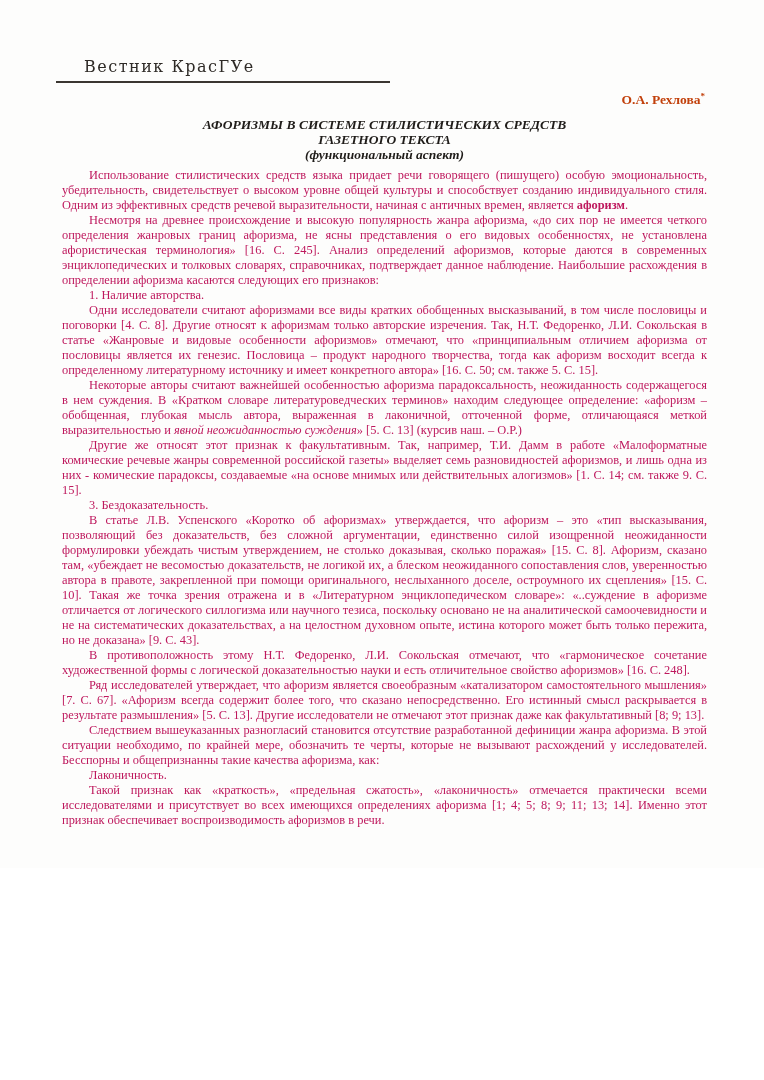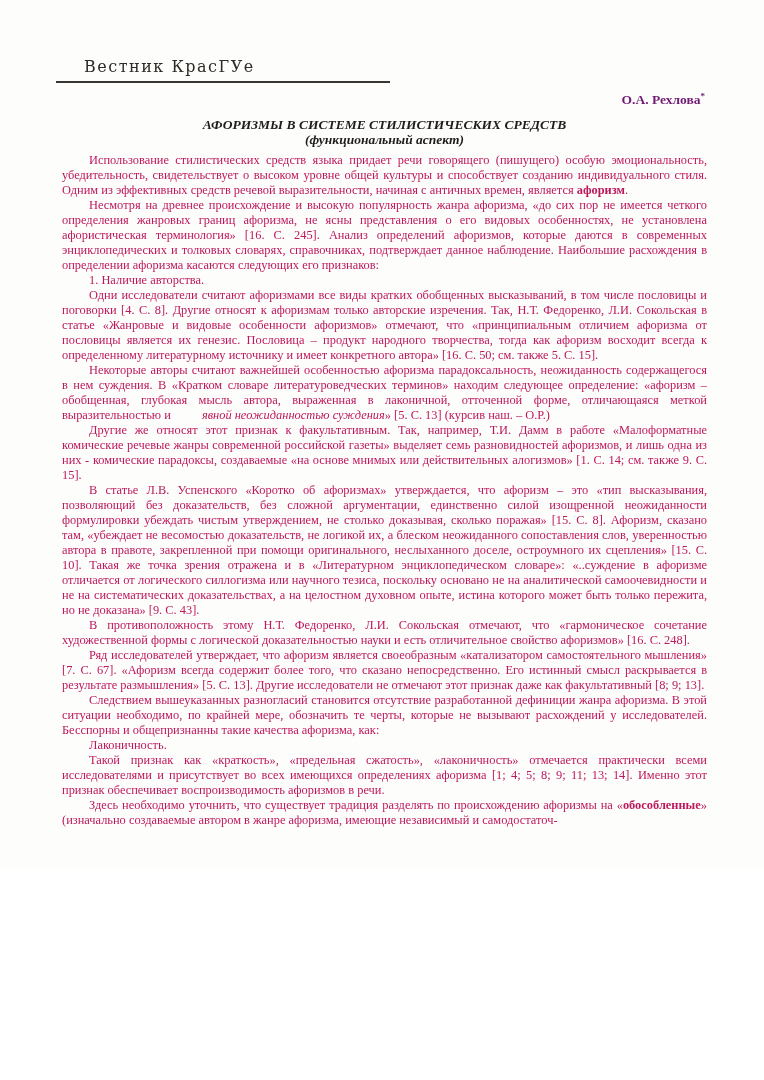--- a/index.html
+++ b/index.html
@@ -39,21 +39,21 @@
     position: absolute;
     left: 62px;
     top: 92px;
     width: 645px;
   }
   .author-line {
     text-align: right;
     font-weight: bold;
     font-size: 13.5px;
     padding-right: 2px;
-    color: #701a75;
+    color: #c2410c;
   }
   .author-line sup {
     font-size: 9px;
     line-height: 0;
   }
   .title {
     margin: 9px 0 0 0;
     text-align: center;
     font-size: 13.5px;
     font-weight: bold;
@@ -67,21 +67,21 @@
     font-size: 12.4px;
     line-height: 15px;
     text-align: justify;
     color: #be185d;
   }
   .para {
     margin: 0;
     text-indent: 27px;
   }
   .para .b { font-weight: bold; }
-  .para .i { font-style: italic; margin-left: 28px; }
+  .para .i { font-style: italic; }
   
   .footnote-rule {
     position: absolute;
     left: 62px;
     top: 978px;
     width: 206px;
     height: 1px;
     background: #4a453f;
   }
   .footnote {
@@ -114,37 +114,38 @@
   <div class="journal-name">Вестник КрасГУе</div>
   <div class="header-rule"></div>
 
   <div class="article">
     <div class="author-line">
       <span>О.А. Рехлова</span><sup>*</sup>
     </div>
 
     <h1 class="title">
       <span class="t-line">АФОРИЗМЫ В СИСТЕМЕ СТИЛИСТИЧЕСКИХ СРЕДСТВ</span>
+      <span class="t-line">ГАЗЕТНОГО ТЕКСТА</span>
       <span class="t-line">(функциональный аспект)</span>
     </h1>
 
     <div class="body-text" id="paragraphs">
         <p class="para"><span>Использование стилистических средств языка придает речи говорящего (пишущего) особую эмоциональность, убедительность, свидетельствует о высоком уровне общей культуры и способствует созданию индивидуального стиля. Одним из эффективных средств речевой выразительности, начиная с античных времен, является </span><span class="b">афоризм</span><span>.</span></p>
         <p class="para"><span>Несмотря на древнее происхождение и высокую популярность жанра афоризма, «до сих пор не имеется четкого определения жанровых границ афоризма, не ясны представления о его видовых особенностях, не установлена афористическая терминология» [16. С. 245]. Анализ определений афоризмов, которые даются в современных энциклопедических и толковых словарях, справочниках, подтверждает данное наблюдение. Наибольшие расхождения в определении афоризма касаются следующих его признаков:</span></p>
         <p class="para"><span>1. Наличие авторства.</span></p>
         <p class="para"><span>Одни исследователи считают афоризмами все виды кратких обобщенных высказываний, в том числе пословицы и поговорки [4. С. 8]. Другие относят к афоризмам только авторские изречения. Так, Н.Т. Федоренко, Л.И. Сокольская в статье «Жанровые и видовые особенности афоризмов» отмечают, что «принципиальным отличием афоризма от пословицы является их генезис. Пословица – продукт народного творчества, тогда как афоризм восходит всегда к определенному литературному источнику и имеет конкретного автора» [16. С. 50; см. также 5. С. 15].</span></p>
         <p class="para"><span>Некоторые авторы считают важнейшей особенностью афоризма парадоксальность, неожиданность содержащегося в нем суждения. В «Кратком словаре литературоведческих терминов» находим следующее определение: «афоризм – обобщенная, глубокая мысль автора, выраженная в лаконичной, отточенной форме, отличающаяся меткой выразительностью и </span><span class="i">явной неожиданностью суждения</span><span>» [5. С. 13] (курсив наш. – О.Р.)</span></p>
         <p class="para"><span>Другие же относят этот признак к факультативным. Так, например, Т.И. Дамм в работе «Малоформатные комические речевые жанры современной российской газеты» выделяет семь разновидностей афоризмов, и лишь одна из них - комические парадоксы, создаваемые «на основе мнимых или действительных алогизмов» [1. С. 14; см. также 9. С. 15].</span></p>
+        <p class="para"><span>3. Бездоказательность.</span></p>
         <p class="para"><span>В статье Л.В. Успенского «Коротко об афоризмах» утверждается, что афоризм – это «тип высказывания, позволяющий без доказательств, без сложной аргументации, единственно силой изощренной неожиданности формулировки убеждать чистым утверждением, не столько доказывая, сколько поражая» [15. С. 8]. Афоризм, сказано там, «убеждает не весомостью доказательств, не логикой их, а блеском неожиданного сопоставления слов, уверенностью автора в правоте, закрепленной при помощи оригинального, неслыханного доселе, остроумного их сцепления» [15. С. 10]. Такая же точка зрения отражена и в «Литературном энциклопедическом словаре»: «..суждение в афоризме отличается от логического силлогизма или научного тезиса, поскольку основано не на аналитической самоочевидности и не на систематических доказательствах, а на целостном духовном опыте, истина которого может быть только пережита, но не доказана» [9. С. 43].</span></p>
         <p class="para"><span>В противоположность этому Н.Т. Федоренко, Л.И. Сокольская отмечают, что «гармоническое сочетание художественной формы с логической доказательностью науки и есть отличительное свойство афоризмов» [16. С. 248].</span></p>
         <p class="para"><span>Ряд исследователей утверждает, что афоризм является своеобразным «катализатором самостоятельного мышления» [7. С. 67]. «Афоризм всегда содержит более того, что сказано непосредственно. Его истинный смысл раскрывается в результате размышления» [5. С. 13]. Другие исследователи не отмечают этот признак даже как факультативный [8; 9; 13].</span></p>
         <p class="para"><span>Следствием вышеуказанных разногласий становится отсутствие разработанной дефиниции жанра афоризма. В этой ситуации необходимо, по крайней мере, обозначить те черты, которые не вызывают расхождений у исследователей. Бесспорны и общепризнанны такие качества афоризма, как:</span></p>
         <p class="para"><span>Лаконичность.</span></p>
         <p class="para"><span>Такой признак как «краткость», «предельная сжатость», «лаконичность» отмечается практически всеми исследователями и присутствует во всех имеющихся определениях афоризма [1; 4; 5; 8; 9; 11; 13; 14]. Именно этот признак обеспечивает воспроизводимость афоризмов в речи.</span></p>
-        <p class="para"><span>Здесь необходимо уточнить, что существует традиция разделять по происхождению афоризмы на «</span><span class="b">обособленные</span><span>» (изначально создаваемые автором в жанре афоризма, имеющие независимый и самодостаточ-</span></p>
       </div>
   </div>
 
   <div class="footnote-rule"></div>
   <div class="footnote">
     <sup>*</sup>
     <span>© О.А. Рехлова, 2006.</span>
   </div>
 
   <div class="page-number">– 358 –</div>

